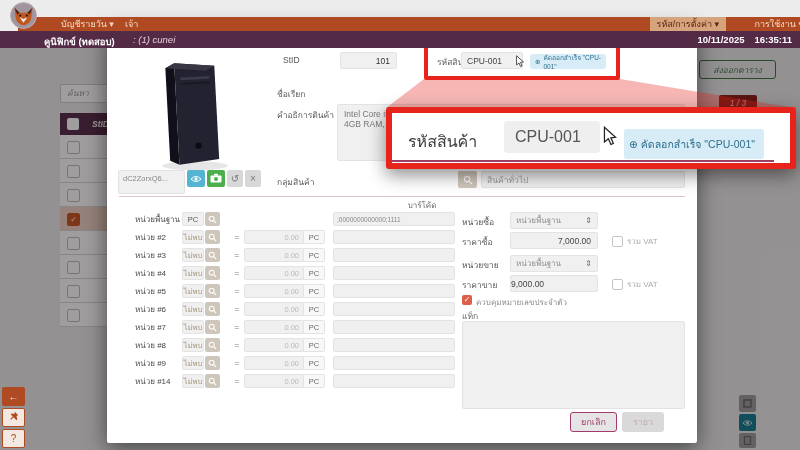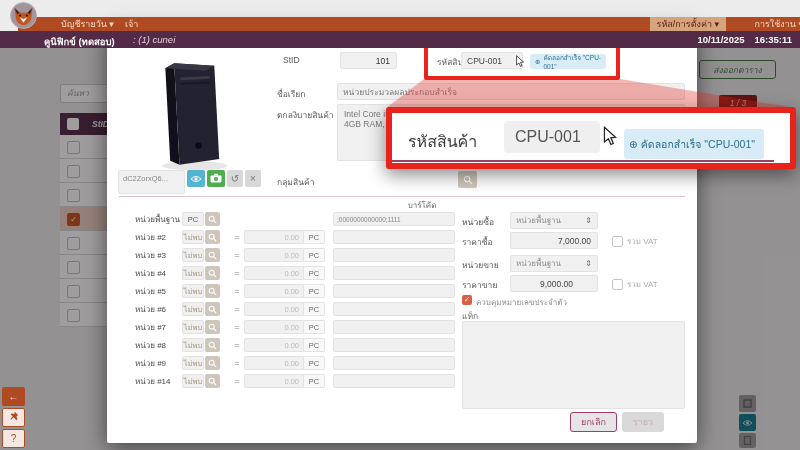--- a/index.html
+++ b/index.html
@@ -220,34 +220,34 @@
     <div class="abs field" style="left:354px;top:25px;width:62px;height:17px;font-size:8.5px;color:#444;line-height:16px;padding-left:5px">CPU-001</div>
     <div class="abs tip" style="left:423px;top:27px;width:76px;height:15px;font-size:6.5px">
         <span class="plus">⊕</span>
         <span>คัดลอกสำเร็จ "CPU-001"</span>
       </div>
     <svg class="abs cursor" style="left:408px;top:28px" width="10" height="13" viewBox="0 0 11 17">
         <path d="M1 1 L1 13 L4.2 10.4 L6.2 15 L8.2 14.1 L6.2 9.6 L10 9.2 Z" fill="#fff" stroke="#222" stroke-width="1"></path>
       </svg>
 
     <span class="abs lbl" style="left:170px;top:60px">ชื่อเรียก</span>
-    <div class="abs field" style="left:230px;top:56px;width:348px;height:17px;font-size:8.5px;color:#777;line-height:16px;padding-left:5px">หน่วยประมวลผลประกอบสำเร็จ</div>
-    <span class="abs lbl" style="left:170px;top:81px">ตกลงิบายสินค้า</span>
+    <span class="abs lbl" style="left:170px;top:81px">คำอธิการตินค้า</span>
     <div class="abs field" style="left:230px;top:77px;width:348px;height:57px;font-size:8.5px;color:#777;padding:4px 6px">
       <div>Intel Core i5 XXX GHz</div>
       <div>4GB RAM, 1T</div>
     </div>
 
     <span class="abs lbl" style="left:170px;top:148px">กลุ่มสินค้า</span>
     <button class="abs sbtn" style="left:351px;top:144px;width:19px;height:17px">
         <svg width="10" height="10" viewBox="0 0 11 11">
           <circle cx="4.5" cy="4.5" r="3" fill="none" stroke="#fff" stroke-width="1.3"></circle>
           <line x1="7" y1="7" x2="10" y2="10" stroke="#fff" stroke-width="1.3"></line>
         </svg>
       </button>
+    <div class="abs field" style="left:374px;top:144px;width:204px;height:17px;font-size:8.5px;color:#999;line-height:16px;padding-left:5px">สินค้าทั่วไป</div>
 
     <div class="abs" style="left:12px;top:169px;width:566px;height:1px;background:#dcc3cf"></div>
 
     <div class="abs" style="left:254px;top:172px;width:122px;text-align:center;font-size:8px;color:#666">บาร์โค้ด</div>
     <div class="abs unit-rows">
       <div class="unit-row base">
         <span class="u-label">หน่วยพื้นฐาน</span>
         <span class="u-val">PC</span>
         <button class="u-btn sbtn">
             <svg width="9" height="9" viewBox="0 0 11 11">
@@ -399,21 +399,21 @@
         <span class="cb"></span>
         <span>รวม VAT</span>
       </div>
 
     <span class="abs lbl" style="left:355px;top:231px">หน่วยขาย</span>
     <div class="abs field sel-box" style="left:403px;top:228px;width:88px;height:17px">
         <span>หน่วยพื้นฐาน</span>
         <span class="sort-ic">⇕</span>
       </div>
     <span class="abs lbl" style="left:355px;top:251px">ราคาขาย</span>
-    <div class="abs field" style="left:403px;top:248px;width:88px;height:17px;font-size:8.5px;color:#444;text-align:right;line-height:16px;padding-right:24px">9,000.00</div>
+    <div class="abs field" style="left:403px;top:248px;width:88px;height:17px;font-size:8.5px;color:#444;text-align:left;line-height:16px;padding-right:24px">9,000.00</div>
     <div class="abs vat" style="left:505px;top:251px">
         <span class="cb"></span>
         <span>รวม VAT</span>
       </div>
 
     <span class="abs serial-cb" style="left:355px;top:268px">✓</span>
     <span class="abs" style="left:369px;top:269px;font-size:8px;color:#888">ควบคุมหมายเลขประจำตัว</span>
     <span class="abs" style="left:355px;top:282px;font-size:8.5px;color:#666">แท็ก</span>
     <div class="abs field" style="left:355px;top:294px;width:223px;height:88px"></div>
 

